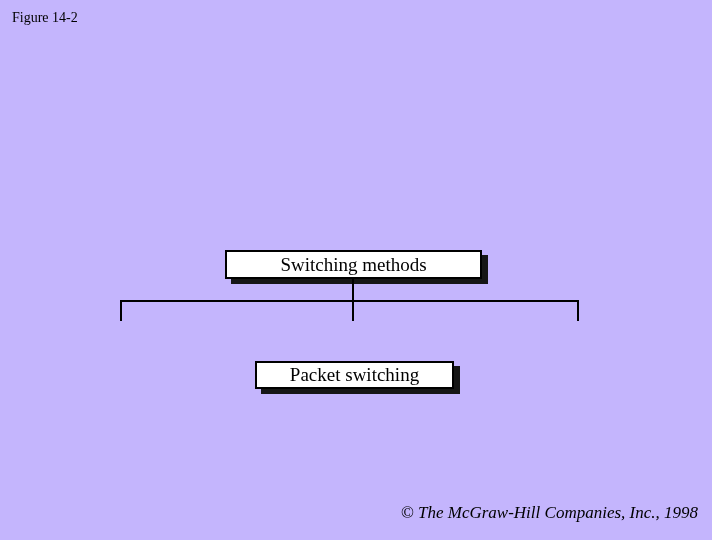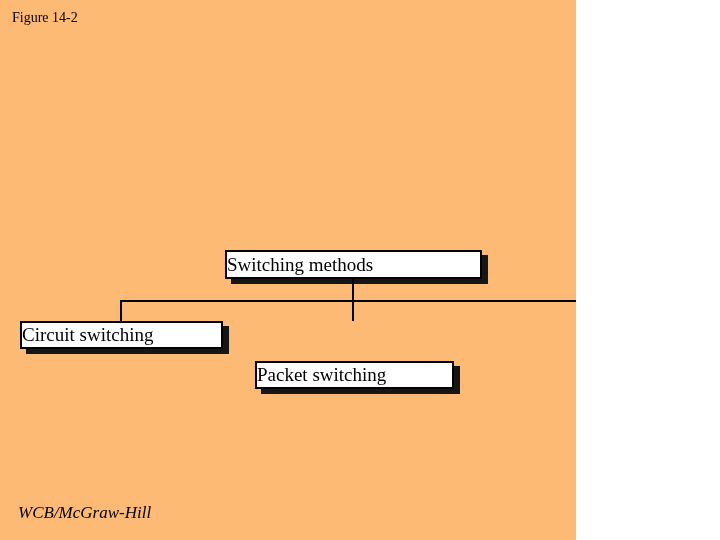--- a/index.html
+++ b/index.html
@@ -2,44 +2,44 @@
 <html><head>
 <meta charset="utf-8">
 <style>
   html, body {
     margin: 0;
     padding: 0;
     background: #ffffff;
   }
   .slide {
     position: relative;
-    width: 576px;
+    width: 712px;
     height: 540px;
-    background: #fdba74;
+    background: #c4b5fd;
     font-family: "Liberation Serif", serif;
     color: #000000;
     overflow: hidden;
   }
   .figure-label {
     position: absolute;
     left: 12px;
     top: 10px;
     font-size: 14px;
     color: #000000;
     white-space: nowrap;
   }
   .node {
     position: absolute;
     box-sizing: border-box;
     background: #ffffff;
     border: 2px solid #000000;
     box-shadow: 6px 5px 0 0 #161616;
     display: flex;
     align-items: center;
-    justify-content: flex-start;
+    justify-content: center;
     font-size: 19px;
     white-space: nowrap;
   }
   .node-root    { left: 225px; top: 250px; width: 257px; height: 29px; }
   .node-child-0 { left:  20px; top: 321px; width: 203px; height: 28px; }
   .node-child-1 { left: 255px; top: 321px; width: 199px; height: 28px; margin-top: 40px; }
   .node-child-2 { left: 475px; top: 321px; width: 207px; height: 28px; }
   .line {
     position: absolute;
     background: #000000;
@@ -77,25 +77,22 @@
   <div class="node node-root">
     <span>Switching methods</span>
   </div>
 
   <div class="line stem-root"></div>
   <div class="line hline"></div>
   <div class="line drop-left"></div>
   <div class="line drop-mid"></div>
   <div class="line drop-right"></div>
 
-  <div class="node node-child-0">
-    <span>Circuit switching</span>
-  </div>
 
   <div class="node node-child-1">
     <span>Packet switching</span>
   </div>
 
 
-  <div class="footer-left">WCB/McGraw-Hill</div>
 
+  <div class="footer-right">© The McGraw-Hill Companies, Inc., 1998</div>
 
 </div>
 
 </body></html>

